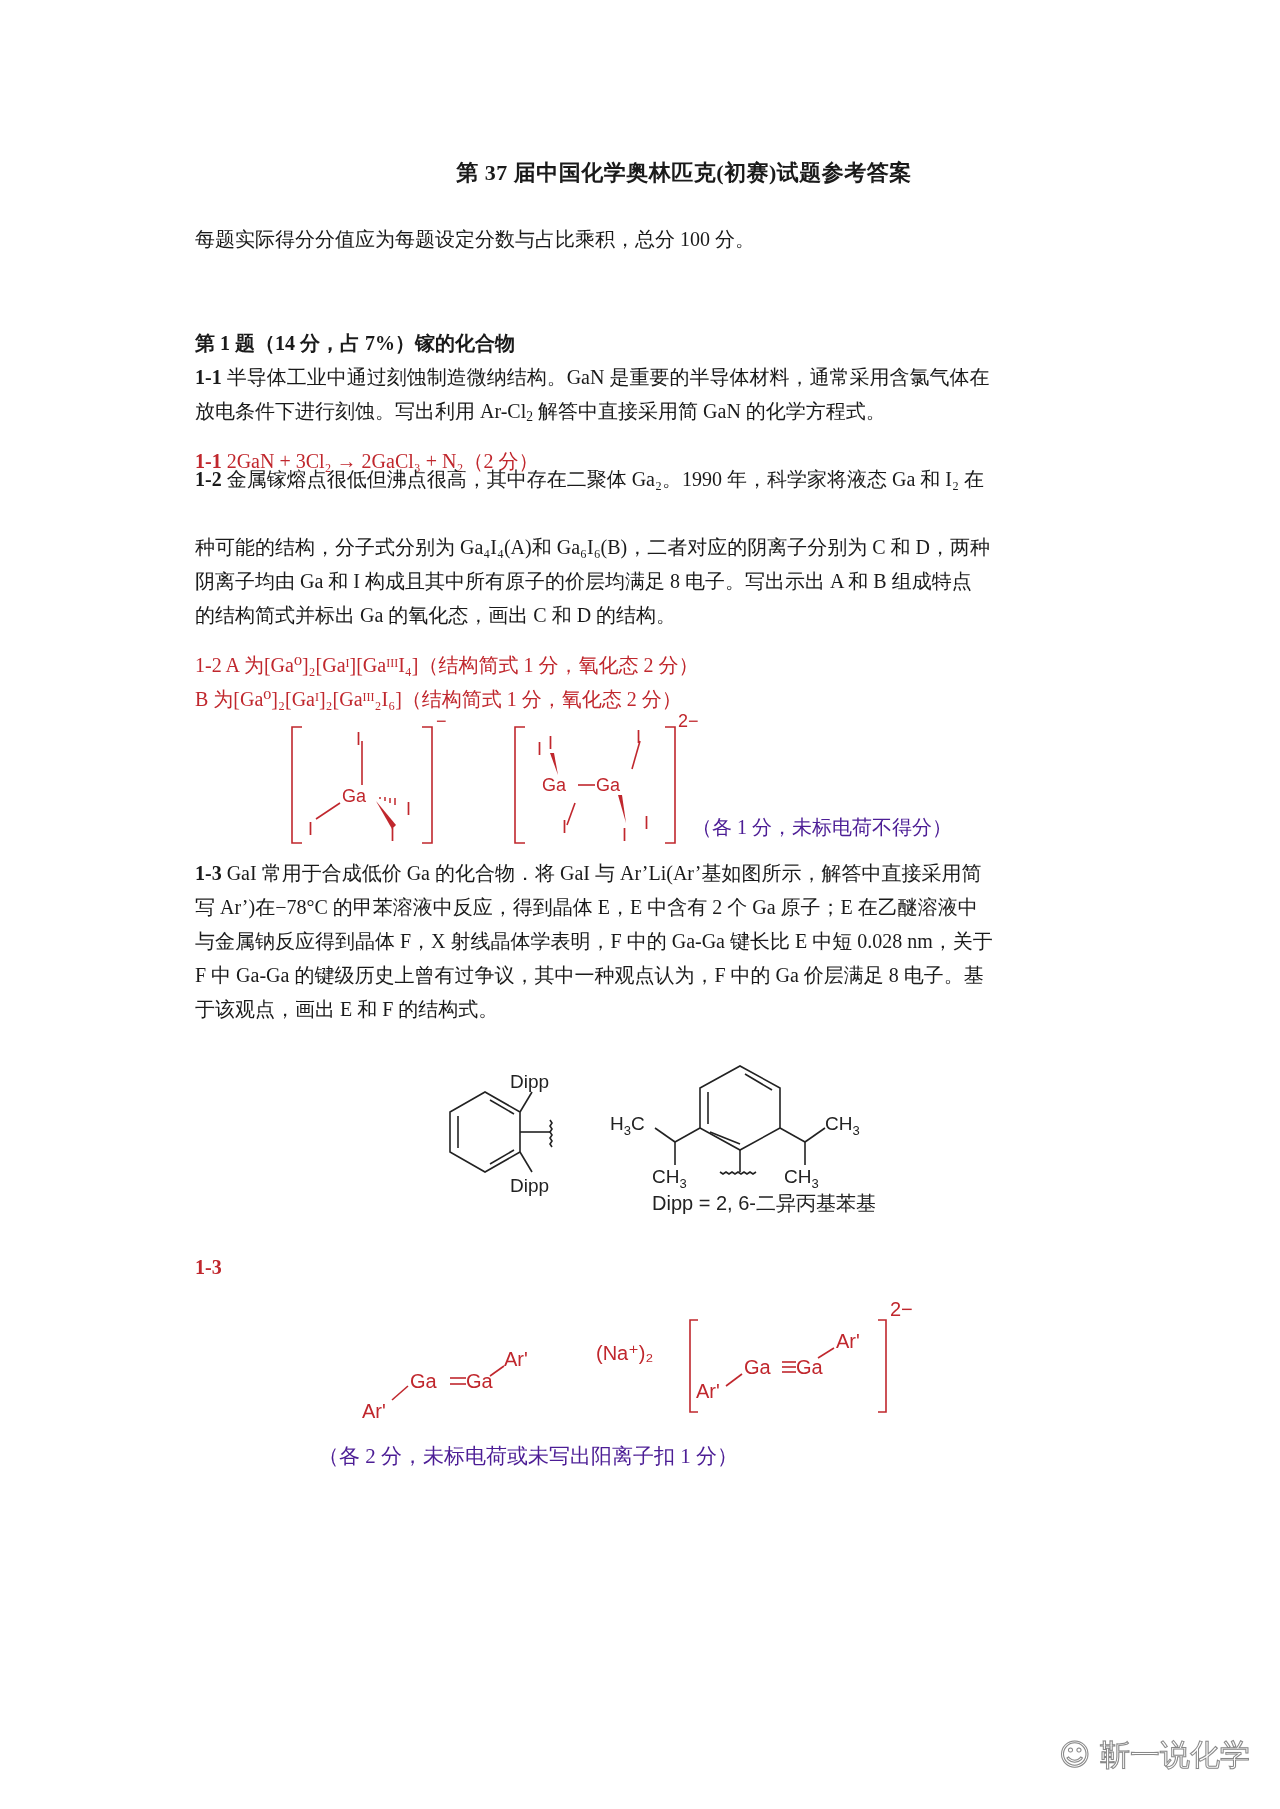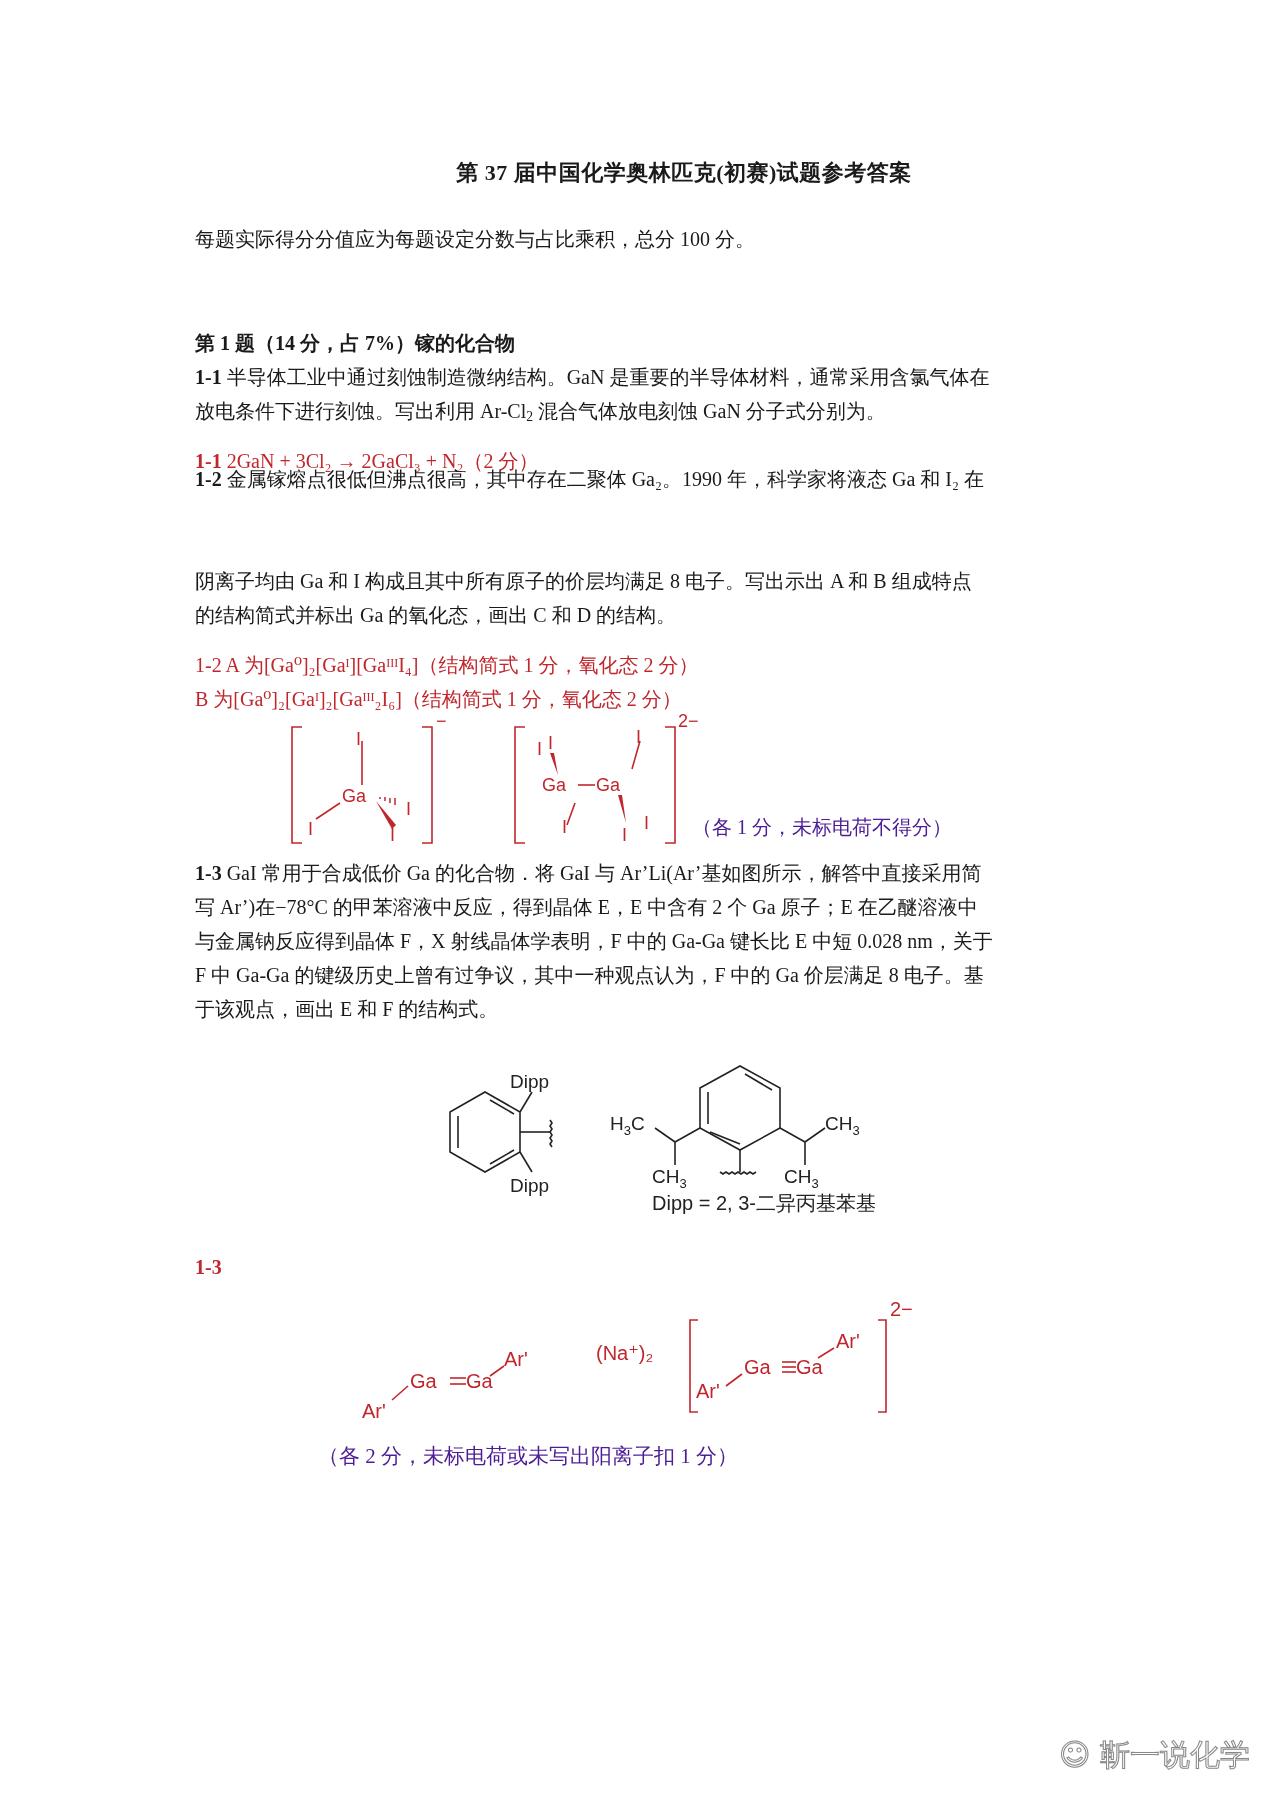--- a/index.html
+++ b/index.html
@@ -21,33 +21,33 @@
 
 <div class="abs title">第 37 届中国化学奥林匹克(初赛)试题参考答案</div>
 
 <div class="abs p" style="top:222px;">每题实际得分分值应为每题设定分数与占比乘积，总分 100 分。</div>
 
 <div class="abs p b" style="top:326px;">第 1 题（14 分，占 7%）镓的化合物</div>
 
 <div class="abs p" style="top:360px;">
   <span class="b">1-1</span>
   <span>半导体工业中通过刻蚀制造微纳结构。GaN 是重要的半导体材料，通常采用含氯气体在</span><br>
-  <span>放电条件下进行刻蚀。写出利用 Ar-Cl</span><sub>2</sub><span> 混合气体放电刻蚀 GaN 分子式分别为。</span>
+  <span>放电条件下进行刻蚀。写出利用 Ar-Cl</span><sub>2</sub><span> 解答中直接采用简 GaN 的化学方程式。</span>
 </div>
 
 <div class="abs p red" style="top:428px;">
   <span class="b">1-1</span>
   <span>2GaN + 3Cl₂ → 2GaCl₃ + N₂</span><span>（2 分）</span>
 </div>
 
 <div class="abs p" style="top:462px;">
   <span class="b">1-2</span>
   <span>金属镓熔点很低但沸点很高，其中存在二聚体 Ga₂。1990 年，科学家将液态 Ga 和 I₂ 在</span><br>
   <br>
-  <br>
+  <span>种可能的结构，分子式分别为 Ga₄I₄(A)和 Ga₆I₆(B)，二者对应的阴离子分别为 C 和 D，两种</span><br>
   <span>阴离子均由 Ga 和 I 构成且其中所有原子的价层均满足 8 电子。写出示出 A 和 B 组成特点</span><br>
   <span>的结构简式并标出 Ga 的氧化态，画出 C 和 D 的结构。</span>
 </div>
 
 <div class="abs p red" style="top:632px;">
   <span>1-2 A 为[Ga⁰]₂[Gaᴵ][GaᴵᴵᴵI₄]</span><span>（结构简式 1 分，氧化态 2 分）</span>
 </div>
 <div class="abs p red" style="top:666px;">
   <span>B 为[Ga⁰]₂[Gaᴵ]₂[Gaᴵᴵᴵ₂I₆]</span><span>（结构简式 1 分，氧化态 2 分）</span>
 </div>
@@ -136,21 +136,21 @@
   <g fill="#222" font-size="19">
     <text x="-45" y="89">Ar' =</text>
     <text x="140" y="38">Dipp</text>
     <text x="140" y="142">Dipp</text>
     <text x="240" y="80">H<tspan font-size="13" dy="5">3</tspan><tspan dy="-5">C</tspan></text>
     <text x="455" y="80">CH<tspan font-size="13" dy="5">3</tspan></text>
     <text x="282" y="133">CH<tspan font-size="13" dy="5">3</tspan></text>
     <text x="414" y="133">CH<tspan font-size="13" dy="5">3</tspan></text>
   </g>
 </svg>
-<div class="abs" style="left:652px;top:1190px;font-size:20px;font-family:'Liberation Sans','DejaVu Sans',sans-serif;color:#222;">Dipp = 2, 3-二异丙基苯基</div>
+<div class="abs" style="left:652px;top:1190px;font-size:20px;font-family:'Liberation Sans','DejaVu Sans',sans-serif;color:#222;">Dipp = 2, 6-二异丙基苯基</div>
 
 <div class="abs p red b" style="top:1234px;">1-3</div>
 
 <svg class="abs" style="left:350px;top:1280px;" width="600" height="150">
   <g stroke="#c0272d" stroke-width="1.6" fill="none">
     <line x1="42" y1="120" x2="58" y2="106"></line>
     <line x1="100" y1="98" x2="116" y2="98"></line>
     <line x1="100" y1="104" x2="116" y2="104"></line>
     <line x1="140" y1="96" x2="154" y2="86"></line>
     <path d="M348 40 H340 V132 H348"></path>

